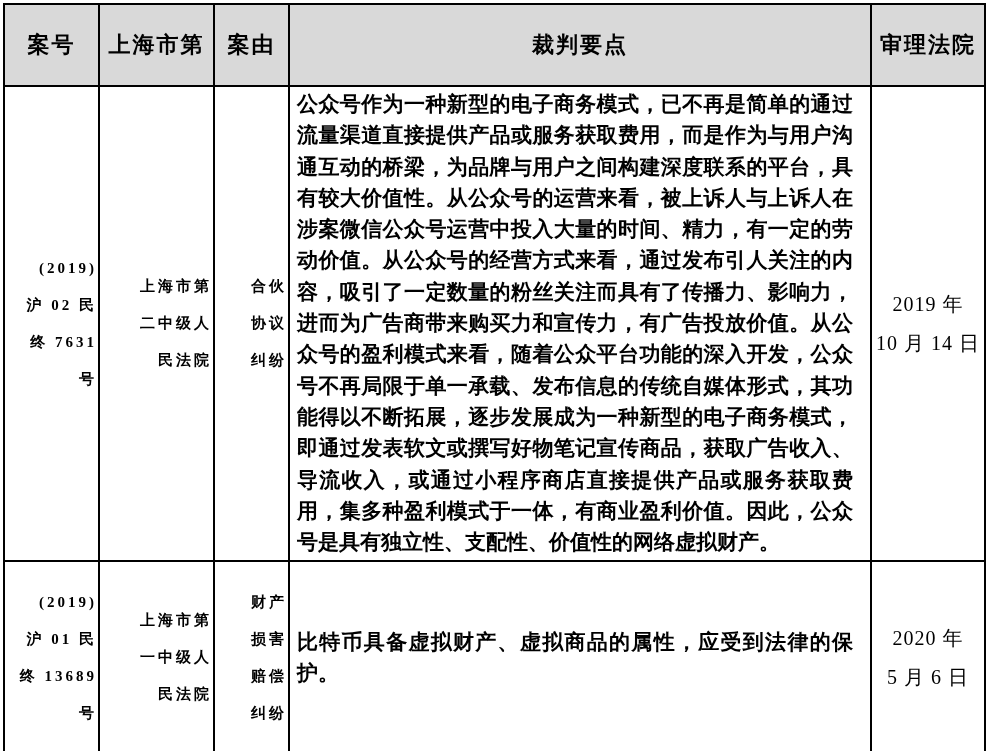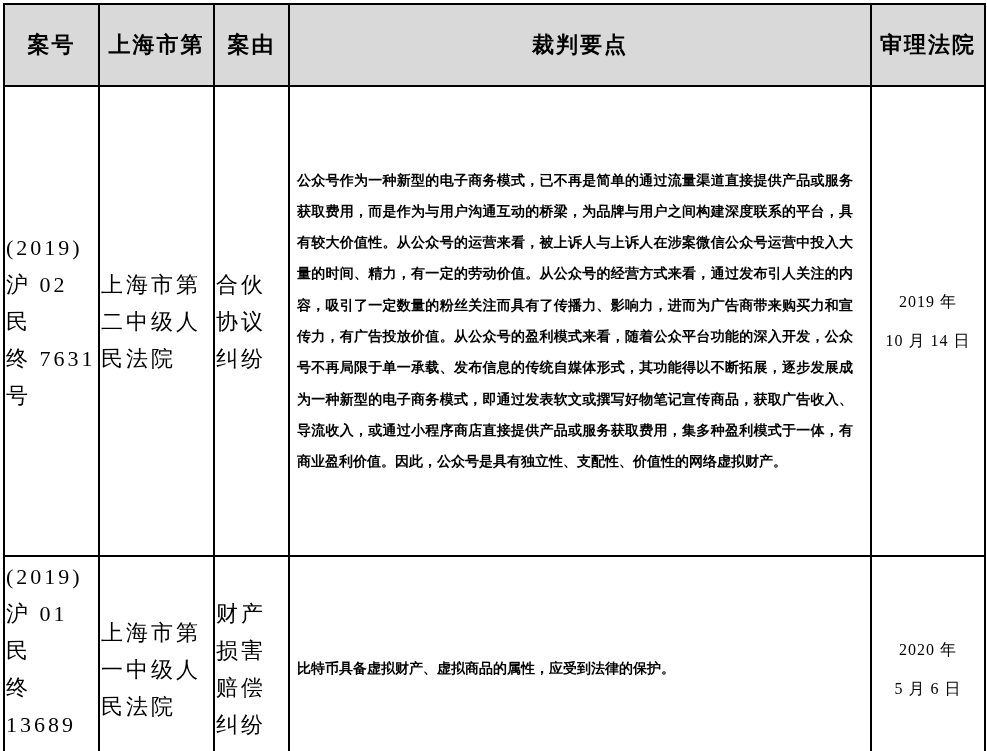--- a/index.html
+++ b/index.html
@@ -42,35 +42,36 @@
 
   th.hcell {
     background: #d9d9d9;
     font-size: 22px;
     font-weight: bold;
     text-align: center;
     letter-spacing: 2px;
     margin-top: 30px;
   }
   td.cell-center {
-    text-align: left;
-    font-size: 22px;
+    text-align: right;
+    font-size: 15px;
     line-height: 37px;
     letter-spacing: 3px;
     white-space: pre-line;
+    font-weight: bold;
   }
   td.cell-date {
     text-align: center;
-    font-size: 16px;
+    font-size: 20px;
     line-height: 39px;
     letter-spacing: 1px;
     white-space: pre-line;
   }
   td.cell-holding {
-    font-size: 14px;
+    font-size: 21px;
     font-weight: bold;
     line-height: 31.3px;
     text-align: justify;
     text-justify: inter-character;
     padding: 2px 17px 2px 7px;
   }
 </style>
 </head>
 <body>
 

